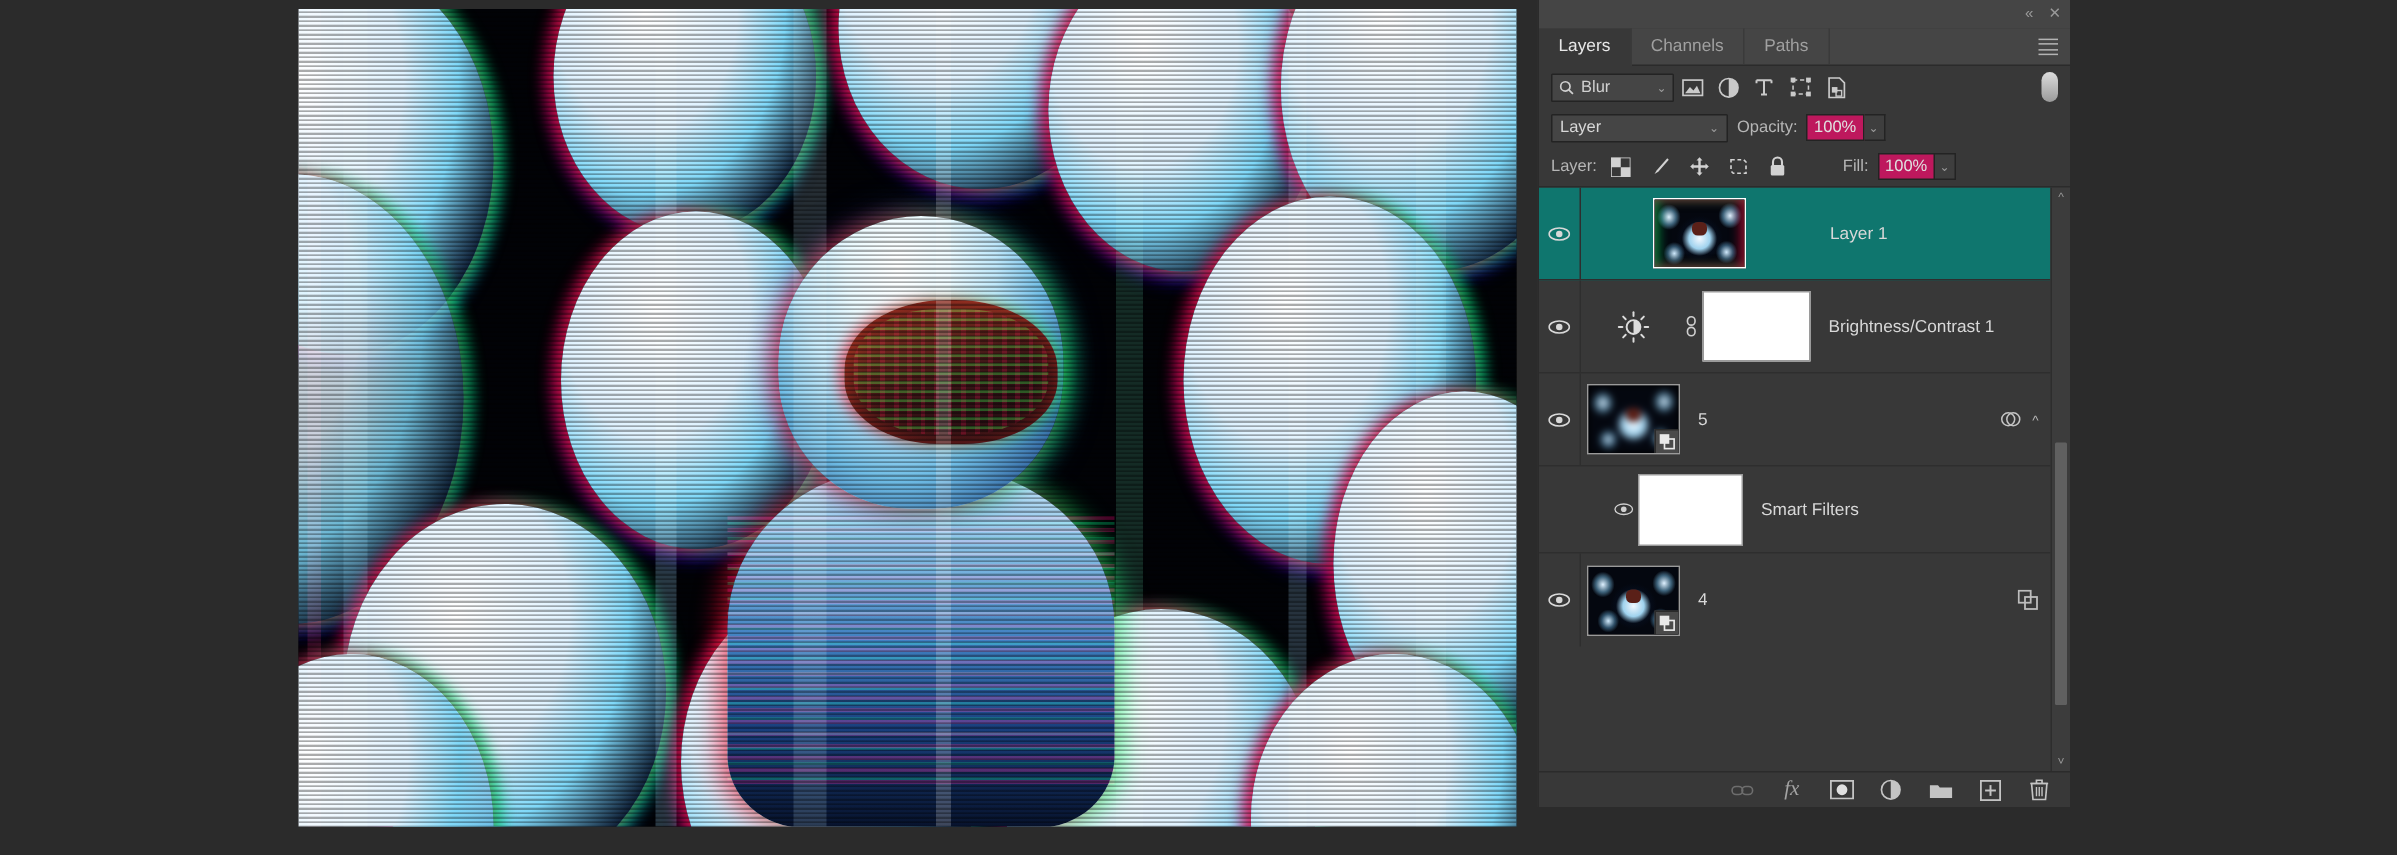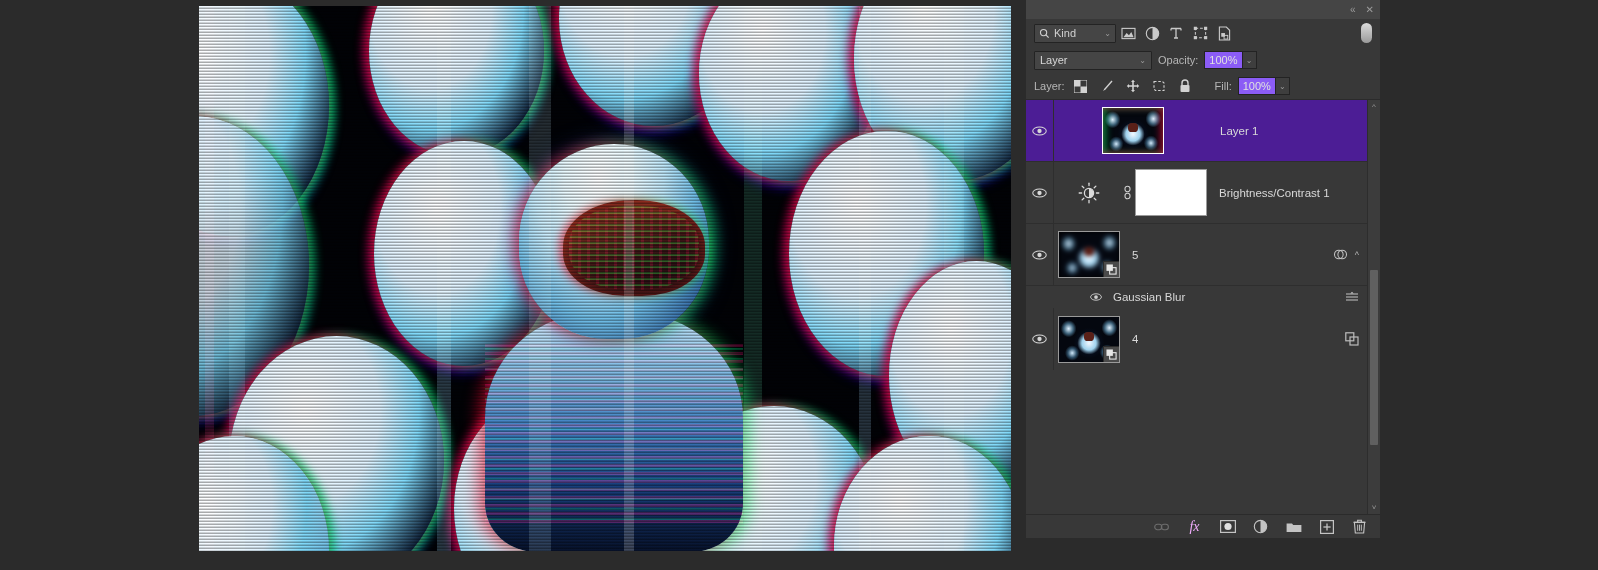--- a/index.html
+++ b/index.html
@@ -142,21 +142,21 @@
   }
   #blend-select {
     width:118px; height:19px; background:#454545;
     border:1px solid #232323; border-radius:1px;
     display:flex; align-items:center; padding:0 5px;
     font-size:11px; color:#d8d8d8; cursor:pointer;
   }
   #blend-select .chev { margin-left:auto; color:#9b9b9b; font-size:8px; }
   .fieldlabel { font-size:11px; color:#b6b6b6; }
   .numfield {
-    height:18px; background:#8b5cf6; border:1px solid #232323;
+    height:18px; background:#be185d; border:1px solid #232323;
     display:flex; align-items:center; padding:0 4px;
     font-size:11px; color:#e0e0e0; min-width:38px; cursor:text;
   }
   .numstep {
     width:14px; height:18px; background:#3e3e3e; border:1px solid #232323; border-left:none;
     display:flex; align-items:center; justify-content:center;
     color:#9b9b9b; font-size:8px; cursor:pointer;
   }
   .lockicon {
     width:20px; height:20px; display:flex; align-items:center; justify-content:center;
@@ -182,21 +182,21 @@
     display:flex; align-items:center; justify-content:center;
     color:#9a9a9a; font-size:8px; cursor:pointer;
   }
 
   .layer-row {
     position:relative; display:flex; align-items:center;
     border-bottom:1px solid #2e2e2e;
     padding-left:0; cursor:pointer;
     margin-right:13px;
   }
-  .layer-row.selected { background:#4c1d95;gap:44px; }
+  .layer-row.selected { background:#0f766e;gap:44px; }
   .eye-cell {
     width:28px; flex:0 0 28px; display:flex; align-items:center; justify-content:center;
     align-self:stretch; border-right:1px solid #2e2e2e; cursor:pointer;
   }
   .thumb {
     width:62px; height:47px; flex:0 0 62px;
     border:1px solid #9a9a9a; margin-left:4px; position:relative;
     background:#000; overflow:hidden;
   }
   .thumb.selected-thumb { border:1px solid #fff; }
@@ -320,30 +320,41 @@
   </div>
 </div>
 
 <div id="layers-panel">
 
   <div id="panel-titlebar">
     <span class="tb-btn">«</span>
     <span class="tb-btn">✕</span>
   </div>
 
+  <div id="panel-tabs">
+    <div class="ptab active">Layers</div>
+    <div class="ptab">Channels</div>
+    <div class="ptab">Paths</div>
+    <div id="panel-menu-icon">
+        <i></i>
+        <i></i>
+        <i></i>
+        <i></i>
+      </div>
+  </div>
 
   <div id="filter-row">
     <div id="kind-select">
       <span>
         <svg width="11" height="11" viewBox="0 0 12 12">
             <circle cx="5" cy="5" r="3.4" fill="none" stroke="#cfcfcf" stroke-width="1.2"></circle>
             <line x1="7.5" y1="7.5" x2="10.5" y2="10.5" stroke="#cfcfcf" stroke-width="1.3"></line>
           </svg>
       </span>
-      <span>Kind</span>
+      <span>Blur</span>
       <span class="chev">⌄</span>
     </div>
 
     <div class="fbtn">
       <svg width="15" height="13" viewBox="0 0 16 14">
           <rect x="1" y="1.5" width="14" height="11" fill="none" stroke="#cacaca" stroke-width="1.2"></rect>
           <path d="M2.5 11 L6 6.5 L8.5 9 L11 5.5 L13.5 11 Z" fill="#cacaca"></path>
         </svg>
     </div>
     <div class="fbtn">
@@ -412,21 +423,21 @@
       <svg width="14" height="14" viewBox="0 0 14 14">
           <path d="M2 2.5 H10.5 L12 4 V11.5 H3.5 L2 10 Z" fill="none" stroke="#d2d2d2" stroke-width="1.1" stroke-dasharray="2.5 1.8"></path>
         </svg>
     </div>
     <div class="lockicon">
       <svg width="12" height="14" viewBox="0 0 12 14">
           <path d="M3 6 V4 a3 3 0 0 1 6 0 V6" fill="none" stroke="#d2d2d2" stroke-width="1.4"></path>
           <rect x="1.5" y="6" width="9" height="7" rx="1" fill="#d2d2d2"></rect>
         </svg>
     </div>
-    <span class="fieldlabel" style="margin-left:14px;">Fill:</span>
+    <span class="fieldlabel" style="margin-left:28px;">Fill:</span>
     <div style="display:flex;">
       <div class="numfield">100%</div>
       <div class="numstep">⌄</div>
     </div>
   </div>
 
   <div id="layer-list">
 
     <div class="layer-row selected" style="height:62px;">
       <div class="eye-cell">
@@ -500,38 +511,31 @@
         <span>
           <svg width="15" height="15" viewBox="0 0 16 16">
               <circle cx="6.2" cy="8" r="4.6" fill="none" stroke="#c4c4c4" stroke-width="1.1"></circle>
               <circle cx="9.8" cy="8" r="4.6" fill="none" stroke="#c4c4c4" stroke-width="1.1"></circle>
             </svg>
         </span>
         <span style="font-size:9px;color:#b5b5b5;">^</span>
       </div>
     </div>
 
-
-    <div class="filter-item">
+    <div class="sf-row" style="height:58px;">
       <div class="sf-eye">
-        <svg width="12" height="8" viewBox="0 0 16 10">
-            <ellipse cx="8" cy="5" rx="7.2" ry="4.3" fill="none" stroke="#d0d0d0" stroke-width="1.2"></ellipse>
-            <circle cx="8" cy="5" r="2.5" fill="#d0d0d0"></circle>
+        <svg width="13" height="9" viewBox="0 0 16 10">
+            <ellipse cx="8" cy="5" rx="7.2" ry="4.3" fill="none" stroke="#d0d0d0" stroke-width="1.1"></ellipse>
+            <circle cx="8" cy="5" r="2.3" fill="#d0d0d0"></circle>
           </svg>
       </div>
-      <span class="sf-label">Gaussian Blur</span>
-      <span style="margin-left:auto;padding-right:8px;">
-        <svg width="14" height="12" viewBox="0 0 16 14">
-            <line x1="1" y1="3.5" x2="15" y2="3.5" stroke="#c0c0c0" stroke-width="1.2"></line>
-            <line x1="1" y1="7" x2="15" y2="7" stroke="#c0c0c0" stroke-width="1.2"></line>
-            <line x1="1" y1="10.5" x2="15" y2="10.5" stroke="#c0c0c0" stroke-width="1.2"></line>
-            <path d="M8 0.8 L10 3 H6 Z" fill="#c0c0c0"></path>
-          </svg>
-      </span>
-    </div>
+      <div class="white-mask" style="width:70px;height:48px;"></div>
+      <span class="sf-label">Smart Filters</span>
+    </div>
+
 
     <div class="layer-row" style="height:62px;border-bottom:none;">
       <div class="eye-cell">
         <svg width="15" height="10" viewBox="0 0 16 10">
             <ellipse cx="8" cy="5" rx="7.2" ry="4.3" fill="none" stroke="#d8d8d8" stroke-width="1.1"></ellipse>
             <circle cx="8" cy="5" r="2.3" fill="#d8d8d8"></circle>
           </svg>
       </div>
       <div class="thumb">
         <div class="tn-astro">
@@ -563,21 +567,21 @@
   </div>
 
   <div id="panel-footer">
     <div class="fbtn2 disabled">
       <svg width="16" height="10" viewBox="0 0 18 10">
           <rect x="0.8" y="2" width="8" height="6" rx="3" fill="none" stroke="#6e6e6e" stroke-width="1.2"></rect>
           <rect x="8.2" y="2" width="8" height="6" rx="3" fill="none" stroke="#6e6e6e" stroke-width="1.2"></rect>
         </svg>
     </div>
     <div class="fbtn2">
-      <span style="font-family:'Liberation Serif',serif;font-style:italic;font-size:14px;color:#f0abfc;">fx</span>
+      <span style="font-family:'Liberation Serif',serif;font-style:italic;font-size:14px;color:#a3a3a3;">fx</span>
     </div>
     <div class="fbtn2">
       <svg width="16" height="13" viewBox="0 0 16 13">
           <rect x="0.6" y="0.6" width="14.8" height="11.8" fill="none" stroke="#c4c4c4" stroke-width="1.2"></rect>
           <circle cx="8" cy="6.5" r="3.6" fill="#e0e0e0"></circle>
         </svg>
     </div>
     <div class="fbtn2">
       <svg width="15" height="15" viewBox="0 0 16 16">
           <circle cx="8" cy="8" r="6.6" fill="none" stroke="#c4c4c4" stroke-width="1.2"></circle>

